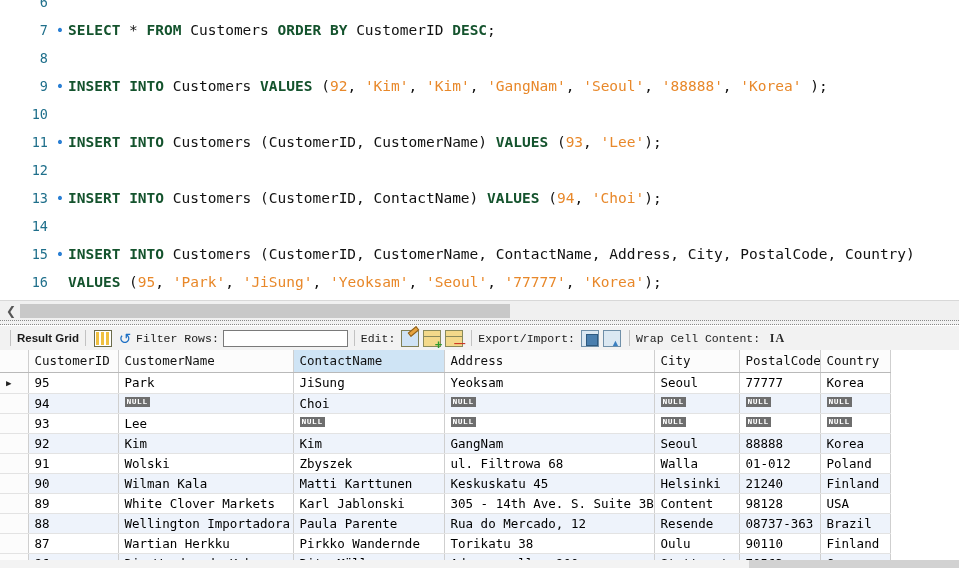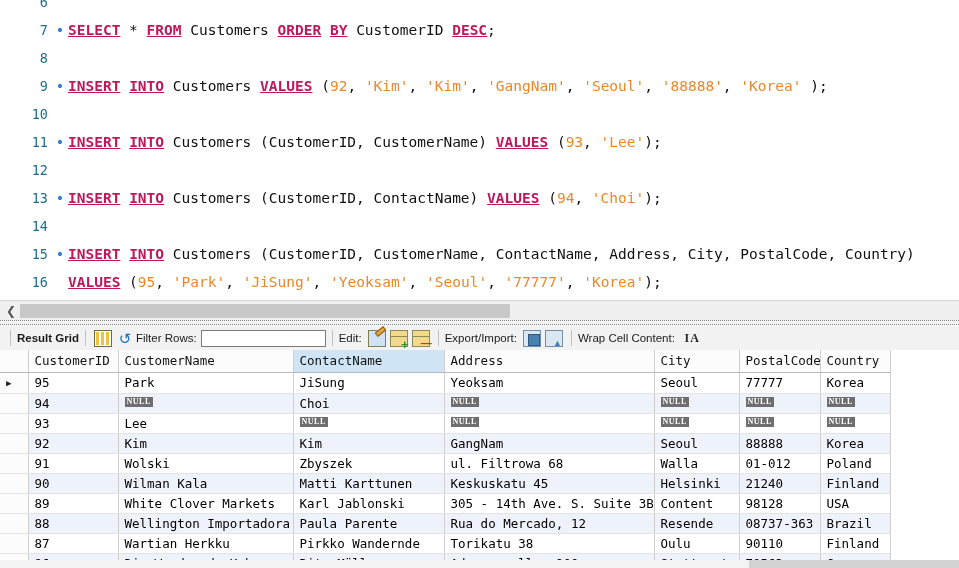--- a/index.html
+++ b/index.html
@@ -45,21 +45,21 @@
     color: #2a7fd4;
     font-size: 14px;
     vertical-align: top;
   }
   .runmark.empty { color: transparent; }
   .code-text {
     display: inline-block;
     vertical-align: top;
     color: #000000;
   }
-  .kw  { color: #be185d; font-weight: bold; text-decoration: underline; }
+  .kw  { color: #14532d; font-weight: bold; }
   .num { color: #e8882a; }
   .str { color: #e8882a; }
   .plain { color: #111111; }
 
   
   .editor-hscroll {
     position: absolute; top: 300px; left: 0;
     width: 959px; height: 20px;
     background: #f0f0f0;
     border-top: 1px solid #d8d8d8;
@@ -88,21 +88,21 @@
   .res-toolbar {
     position: absolute; top: 326px; left: 0;
     width: 959px; height: 24px;
     background: #f2f2f2;
     display: flex; align-items: center;
     font-size: 11.5px; color: #1a1a1a;
     padding-left: 4px;
   }
   .vsep { width: 1px; height: 16px; background: #c2c2c2; margin: 0 6px; }
   .tb-label { font-weight: bold; white-space: nowrap; }
-  .tb-text { white-space: nowrap; margin-right: 4px; }
+  .tb-text { white-space: nowrap; margin-right: 4px; font-family: Liberation Mono, monospace; }
   .filter-input {
     width: 125px; height: 17px;
     border: 1px solid #7a7a7a;
     background: #ffffff;
     font-size: 11px;
     font-family: "Liberation Sans", sans-serif;
     padding: 0 2px;
     outline: none;
   }
   .tb-icon { width: 18px; height: 17px; margin: 0 2px; position: relative; display:inline-block; }
@@ -207,21 +207,21 @@
   .c-contact { width: 151px; }
   .c-address { width: 210px; }
   .c-city    { width: 85px; }
   .c-postal  { width: 81px; }
   .c-country { width: 70px; }
 
   .nullbadge {
     display: inline-block;
     background: #6e6e6e;
     color: #ffffff;
-    font-family: Liberation Serif, serif;
+    font-family: Liberation Mono, monospace;
     font-size: 8px;
     font-weight: bold;
     letter-spacing: 0.5px;
     padding: 0 2px;
     line-height: 10px;
     position: relative;
     top: -4px;
   }
   
   .grid-hscroll {

